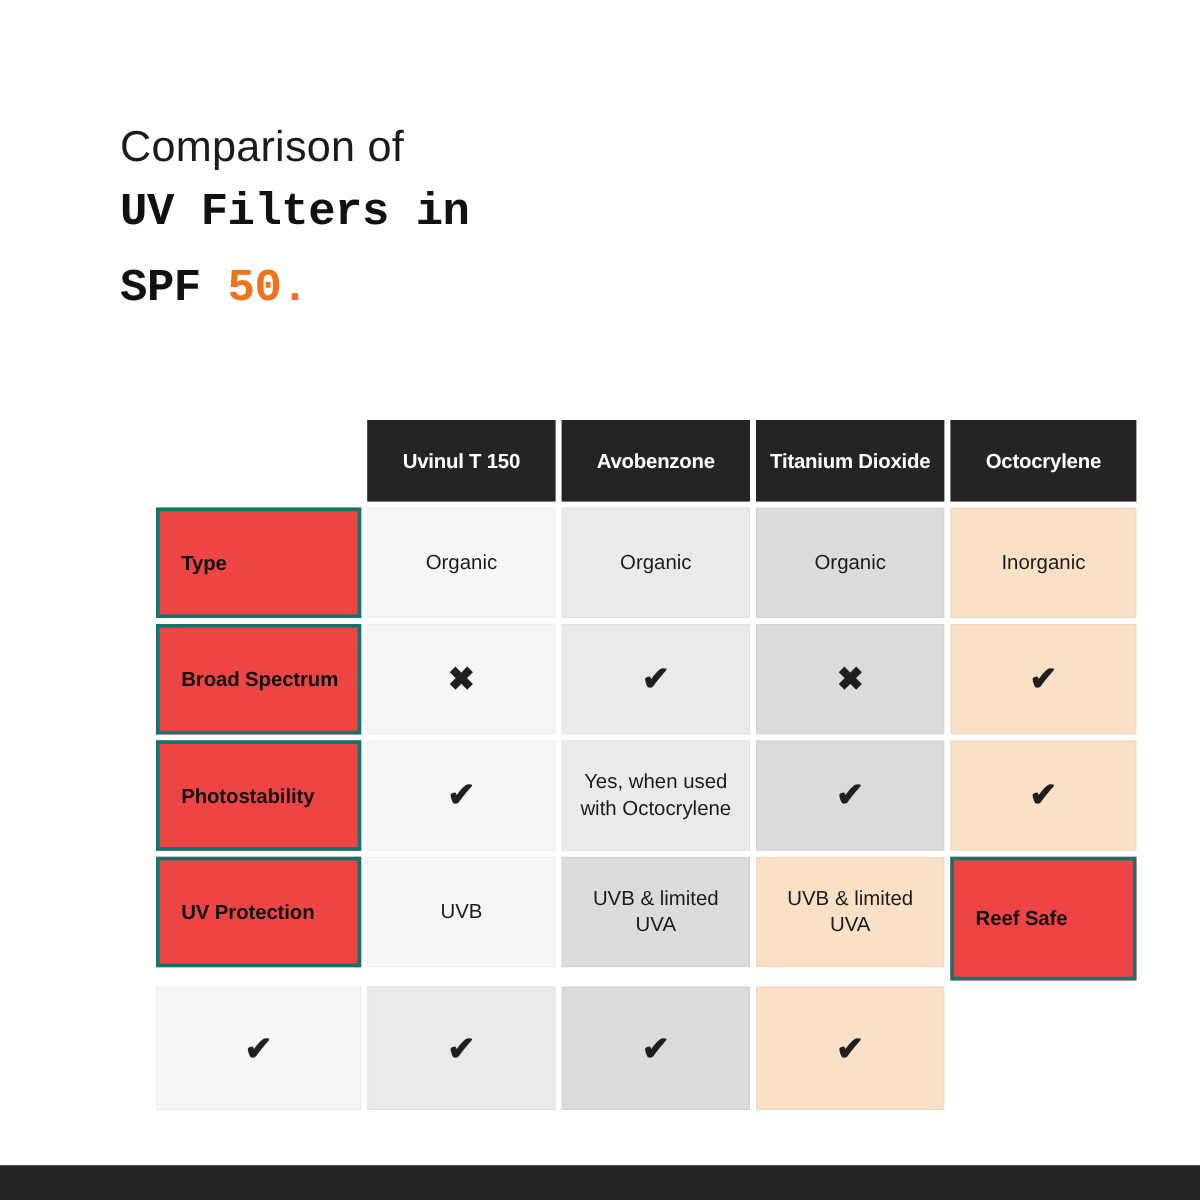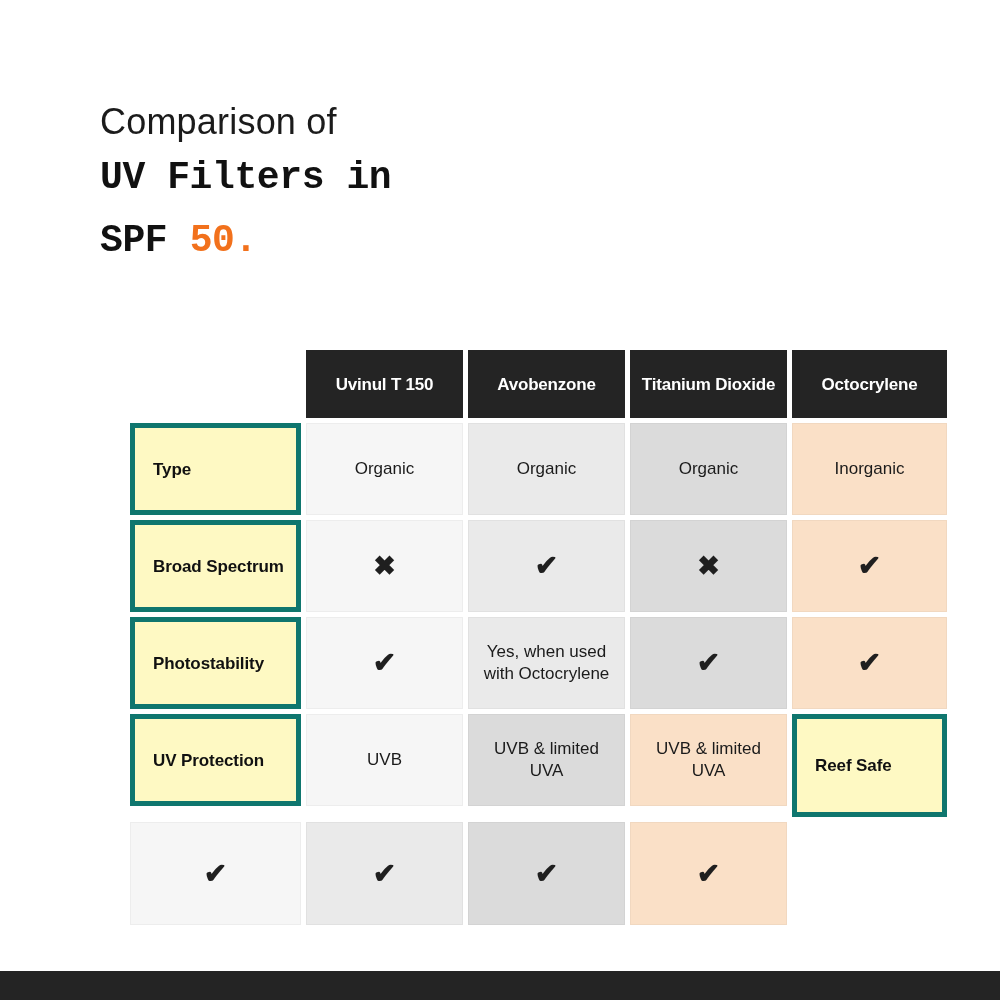--- a/index.html
+++ b/index.html
@@ -78,22 +78,22 @@
     font-size: 17px;
     font-weight: 700;
     letter-spacing: -0.2px;
     line-height: 21px;
     padding: 0 6px;
     box-sizing: border-box;
   }
 
   
   .row-label {
-    background: #fef9c3;
-    border: 5px solid #0f766e;
+    background: #ef4444;
+    border: 3px solid #0f766e;
     box-sizing: border-box;
     display: flex;
     align-items: center;
     padding-left: 18px;
     font-size: 17px;
     font-weight: 700;
     color: #111111;
     line-height: 21px;
     letter-spacing: -0.1px;
   }

